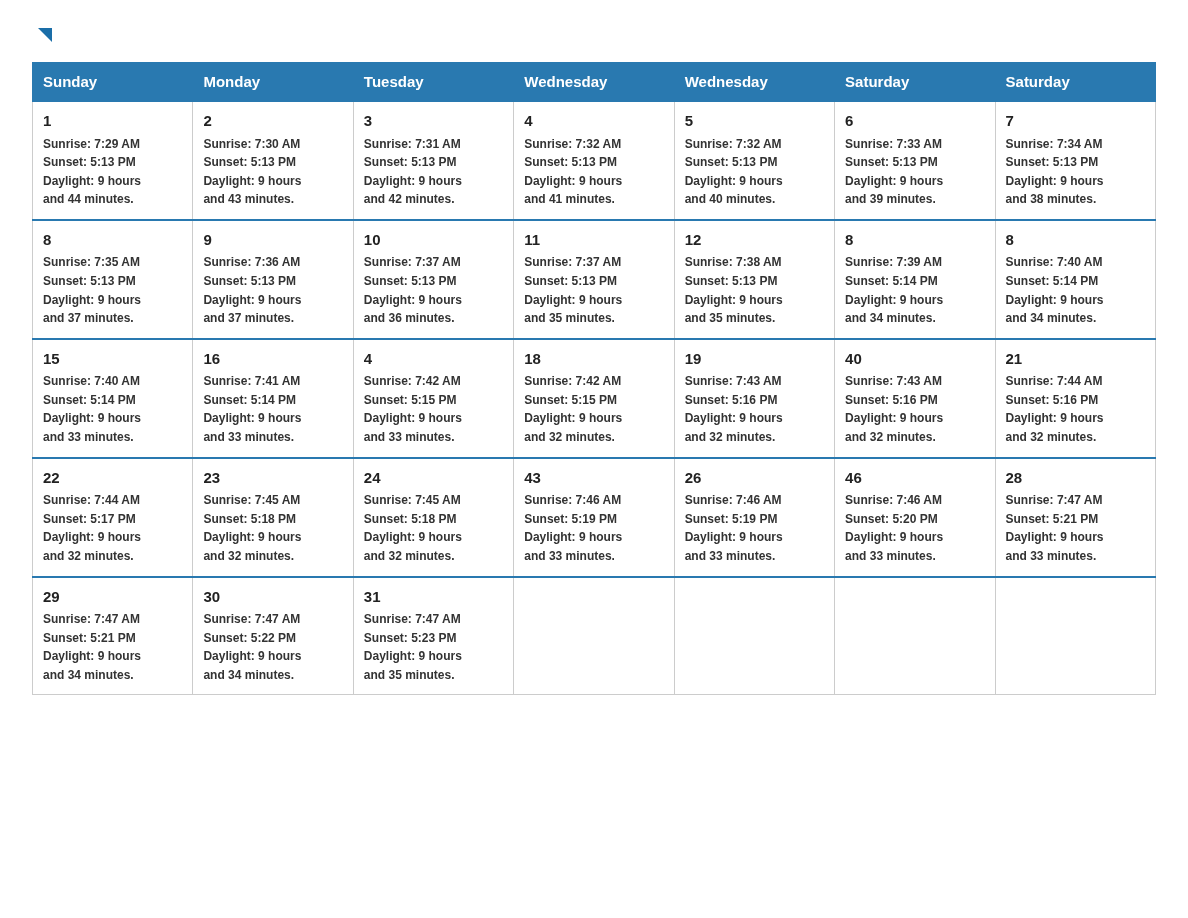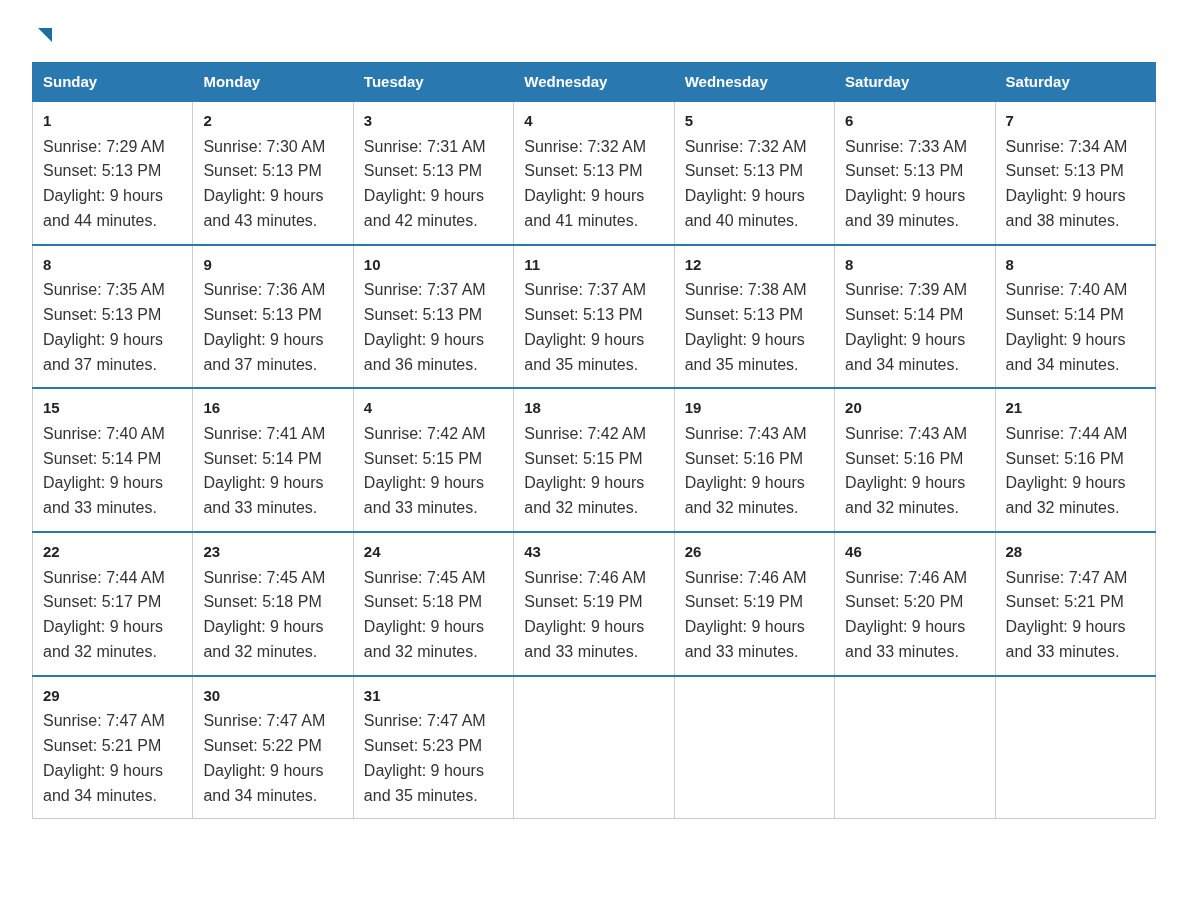--- a/index.html
+++ b/index.html
@@ -60,23 +60,24 @@
       line-height: 1.5;
       min-height: 90px;
     }
     .day-num {
       font-size: 15px;
       font-weight: bold;
       color: #222;
       margin-bottom: 2px;
     }
     .day-info {
-      font-size: 16px;
+      font-size: 12px;
       color: #333;
       line-height: 1.55;
+      font-weight: bold;
     }
     tbody tr td.empty {
       border-top: 2px solid #2979b0;
       background: #fff;
     }
     .logo-row {
       display: flex;
       align-items: center;
       gap: 0;
     }
@@ -207,21 +208,21 @@
         </td>
         <td>
           <div class="day-num">18</div>
         <div class="day-info">Sunrise: 7:42 AM<br>Sunset: 5:15 PM<br>Daylight: 9 hours<br>and 32 minutes.</div>
         </td>
         <td>
           <div class="day-num">19</div>
         <div class="day-info">Sunrise: 7:43 AM<br>Sunset: 5:16 PM<br>Daylight: 9 hours<br>and 32 minutes.</div>
         </td>
         <td>
-          <div class="day-num">20</div>
+          <div class="day-num">40</div>
         <div class="day-info">Sunrise: 7:43 AM<br>Sunset: 5:16 PM<br>Daylight: 9 hours<br>and 32 minutes.</div>
         </td>
         <td>
           <div class="day-num">21</div>
         <div class="day-info">Sunrise: 7:44 AM<br>Sunset: 5:16 PM<br>Daylight: 9 hours<br>and 32 minutes.</div>
         </td>
       </tr>
       <tr>
         <td>
           <div class="day-num">22</div>

